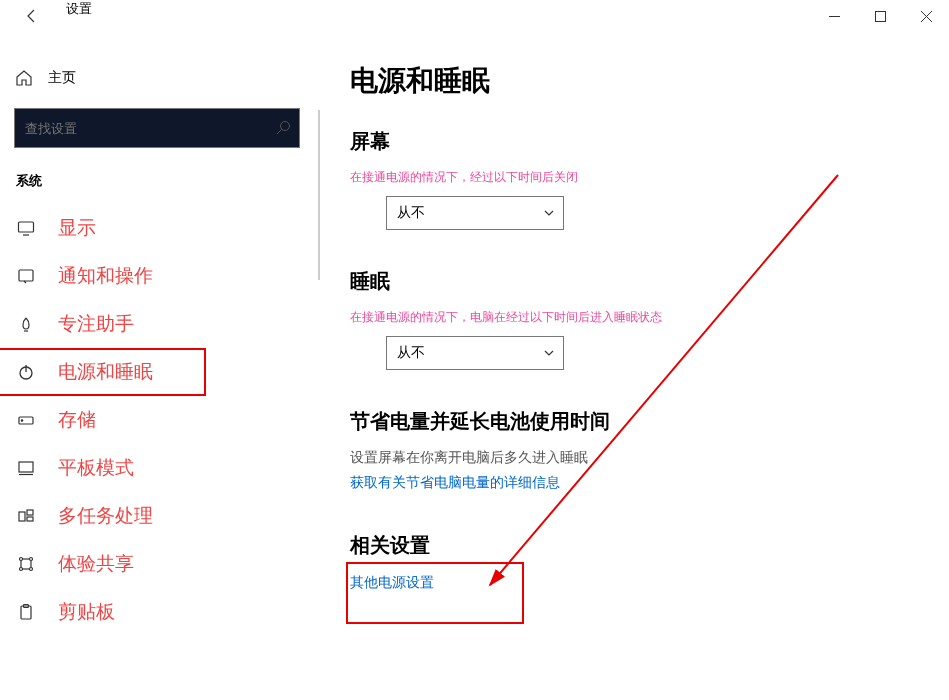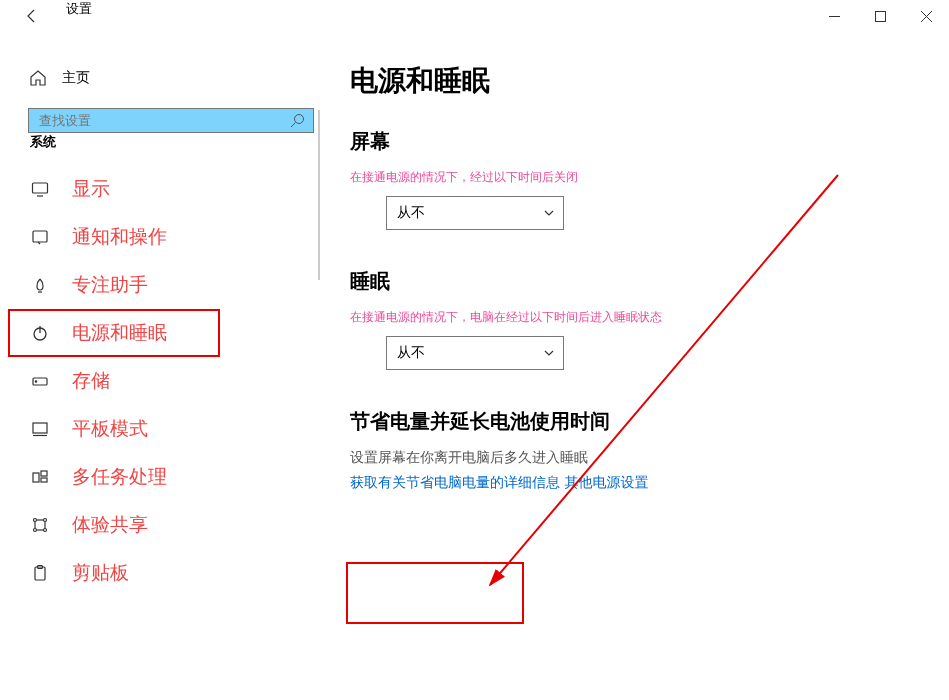--- a/index.html
+++ b/index.html
@@ -7,26 +7,26 @@
     
     .titlebar { height: 40px; display: flex; align-items: flex-start; padding-left: 16px; position: relative; }
     .back-btn { width: 32px; height: 32px; display: flex; align-items: center; justify-content: center; cursor: pointer; }
     .title { margin-left: 18px; font-size: 13px; color: #000; }
     .win-controls { position: absolute; right: 0; top: 0; display: flex; }
     .win-btn { width: 46px; height: 32px; display: flex; align-items: center; justify-content: center; cursor: pointer; }
     .win-btn svg { stroke: #333; }
     
     .content { display: flex; height: calc(700px - 40px); }
     
-    .sidebar { width: 320px; padding: 20px 0 0 28px; position: relative; }
+    .sidebar { width: 320px; padding: 20px 0 0 14px; position: relative; }
     .home-row { display: flex; align-items: center; padding: 8px 0; margin-bottom: 12px; cursor: pointer; }
     .home-row span.icon { width: 20px; height: 20px; display:flex; align-items:center; justify-content:center; margin-right: 14px; }
     .home-row .label { font-size: 14px; }
     
-    .search-box { width: 286px; height: 25px; border: 1px solid #777; display: flex; align-items: center; padding: 0 8px 0 10px; background:#7dd3fc; }
+    .search-box { width: 286px; height: 40px; border: 1px solid #777; display: flex; align-items: center; padding: 0 8px 0 10px; margin-bottom: 24px; background:#0f172a; }
     .search-box input { flex: 1; border: none; outline: none; font-size: 13px; color: #666; background:transparent; }
     .search-box .s-icon { width: 16px; height:16px; display:flex; transform: scaleX(-1); }
     
     .group-label { font-size: 13px; font-weight: 600; margin-bottom: 14px; padding-left: 2px; }
     
     .nav-list { margin-left: -18px; }
     .nav-item { display:flex; align-items:center; height: 48px; padding-left: 20px; cursor: pointer; position: relative; }
     .nav-item .icon { width: 20px; height: 20px; display:flex; align-items:center; justify-content:center; margin-right: 22px; color:#333; }
     .nav-item .label { font-size: 19px; color: #ef4444; }
     .nav-item.highlight { border: 2px solid #e60000; margin-left: -2px; padding-left: 20px; width: 212px; }
@@ -211,20 +211,21 @@
       <span>从不</span>
       <svg class="chev" width="12" height="12" viewBox="0 0 12 12">
           <path d="M2 4 L6 8 L10 4" stroke="#333" fill="none" stroke-width="1.2"></path>
         </svg>
     </div>
     
     <h2>节省电量并延长电池使用时间</h2>
     <div class="subdesc">设置屏幕在你离开电脑后多久进入睡眠</div>
     <div class="link section-gap">获取有关节省电脑电量的详细信息</div>
     
+    <h2>相关设置</h2>
     <div class="link">其他电源设置</div>
   </div>
 </div>
 
 <div class="annot-box1"></div>
 <svg class="annot-arrow" style="left:0;top:0" width="949" height="700">
   <defs>
       <marker id="ah" markerWidth="10" markerHeight="10" refX="8" refY="3" orient="auto">
         <path d="M0,0 L9,3 L0,6 Z" fill="#e60000"></path>
       </marker>

